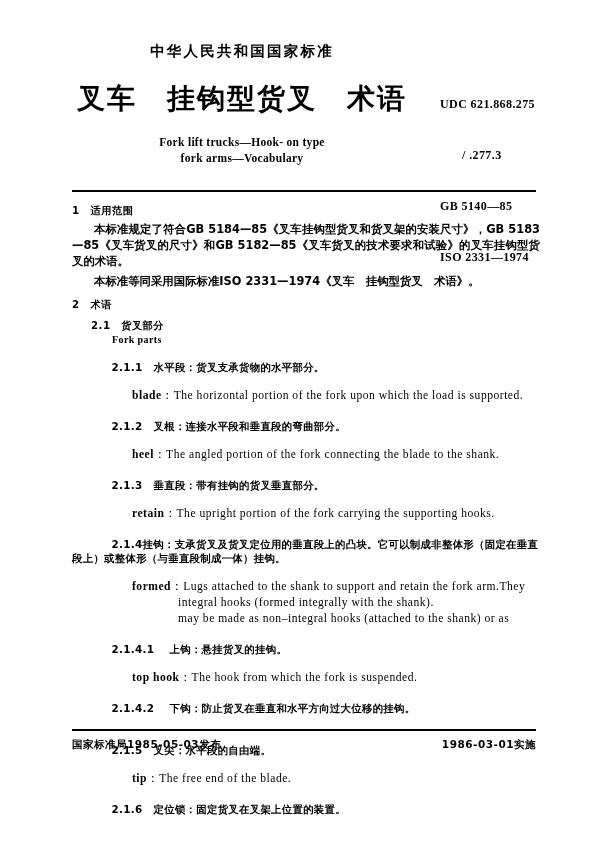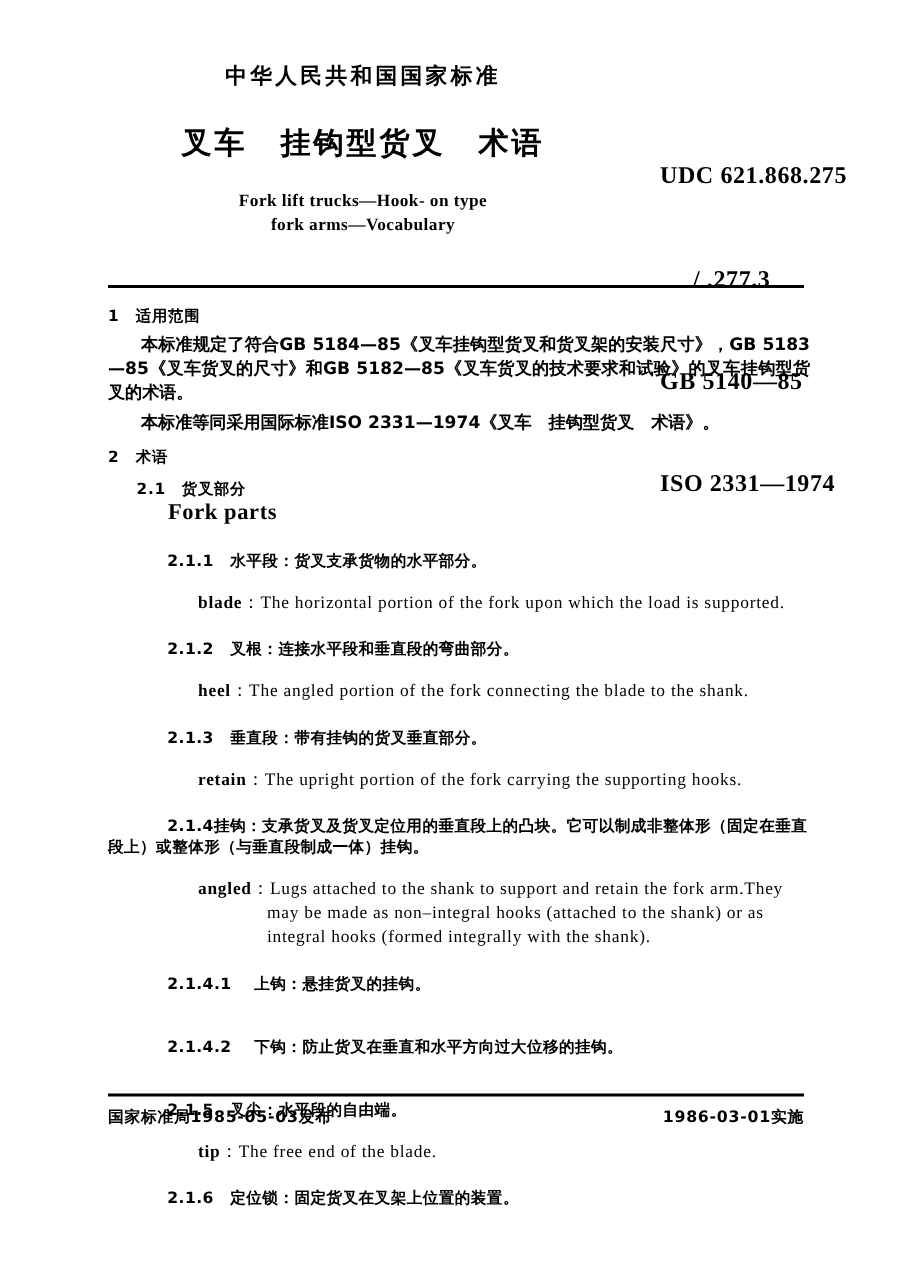--- a/index.html
+++ b/index.html
@@ -39,21 +39,21 @@
   .national-standard {
     font-family: "DejaVu Sans", sans-serif;
     font-weight: bold;
     font-size: 14.5px;
     letter-spacing: 2.2px;
     line-height: 1;
   }
   .cn-title {
     font-family: "DejaVu Sans", sans-serif;
     font-weight: bold;
-    font-size: 20px;
+    font-size: 28px;
     letter-spacing: 2px;
     margin-top: 26px;
     line-height: 1;
     white-space: pre;
   }
   .en-title {
     font-family: "Liberation Serif", serif;
     font-weight: bold;
     font-size: 11.5px;
     line-height: 1.45;
@@ -61,21 +61,21 @@
     letter-spacing: 0.3px;
   }
 
   .codes {
     position: absolute;
     left: 440px;
     top: 18px;
     width: 150px;
     font-family: "Liberation Serif", serif;
     font-weight: bold;
-    font-size: 16px;
+    font-size: 12px;
     line-height: 1.42;
     letter-spacing: 0.4px;
     white-space: pre;
   }
   .codes .ln { display: block; }
   .codes .ln.i1 { padding-left: 22px; }
   .codes .ln.i2 { padding-left: 30px; }
 
   
   .rule {
@@ -122,21 +122,21 @@
     font-weight: bold;
     font-size: 10.2px;
     letter-spacing: 0.5px;
     margin-top: 7px;
     padding-left: 19px;
     white-space: pre;
   }
   .sub2-en {
     font-family: "Liberation Serif", serif;
     font-weight: bold;
-    font-size: 15px;
+    font-size: 10px;
     letter-spacing: 0.4px;
     padding-left: 40px;
     margin-top: 1px;
   }
 
   .term-cn {
     font-family: "DejaVu Sans", sans-serif;
     font-weight: bold;
     font-size: 10.4px;
     letter-spacing: 0.3px;
@@ -246,27 +246,30 @@
       <span class="num">2.1.3</span><span>垂直段：带有挂钩的货叉垂直部分。</span>
     </div>
     <div class="term-en sp-just">
       <b>retain</b><span>：</span><span>The upright portion of the fork carrying the supporting hooks.</span>
     </div>
 
     <div class="term-cn hang">
       <span class="num">2.1.4</span><span>挂钩：支承货叉及货叉定位用的垂直段上的凸块。它可以制成非整体形（固定在垂直段上）或整体形（与垂直段制成一体）挂钩。</span>
     </div>
     <div class="term-en blk">
-      <b>angled</b><span>：</span><span>Lugs attached to the shank to support and retain the fork arm.They</span>
+      <b>formed</b><span>：</span><span>Lugs attached to the shank to support and retain the fork arm.They</span>
+      <span class="ind">integral hooks (formed integrally with the shank).</span>
       <span class="ind">may be made as non–integral hooks (attached to the shank) or as</span>
-      <span class="ind">integral hooks (formed integrally with the shank).</span>
     </div>
 
     <div class="term-cn">
       <span class="num wide">2.1.4.1</span><span>上钩：悬挂货叉的挂钩。</span>
+    </div>
+    <div class="term-en">
+      <b>top hook</b><span>：</span><span>The hook from which the fork is suspended.</span>
     </div>
 
     <div class="term-cn">
       <span class="num wide">2.1.4.2</span><span>下钩：防止货叉在垂直和水平方向过大位移的挂钩。</span>
     </div>
 
     <div class="term-cn">
       <span class="num">2.1.5</span><span>叉尖：水平段的自由端。</span>
     </div>
     <div class="term-en">

